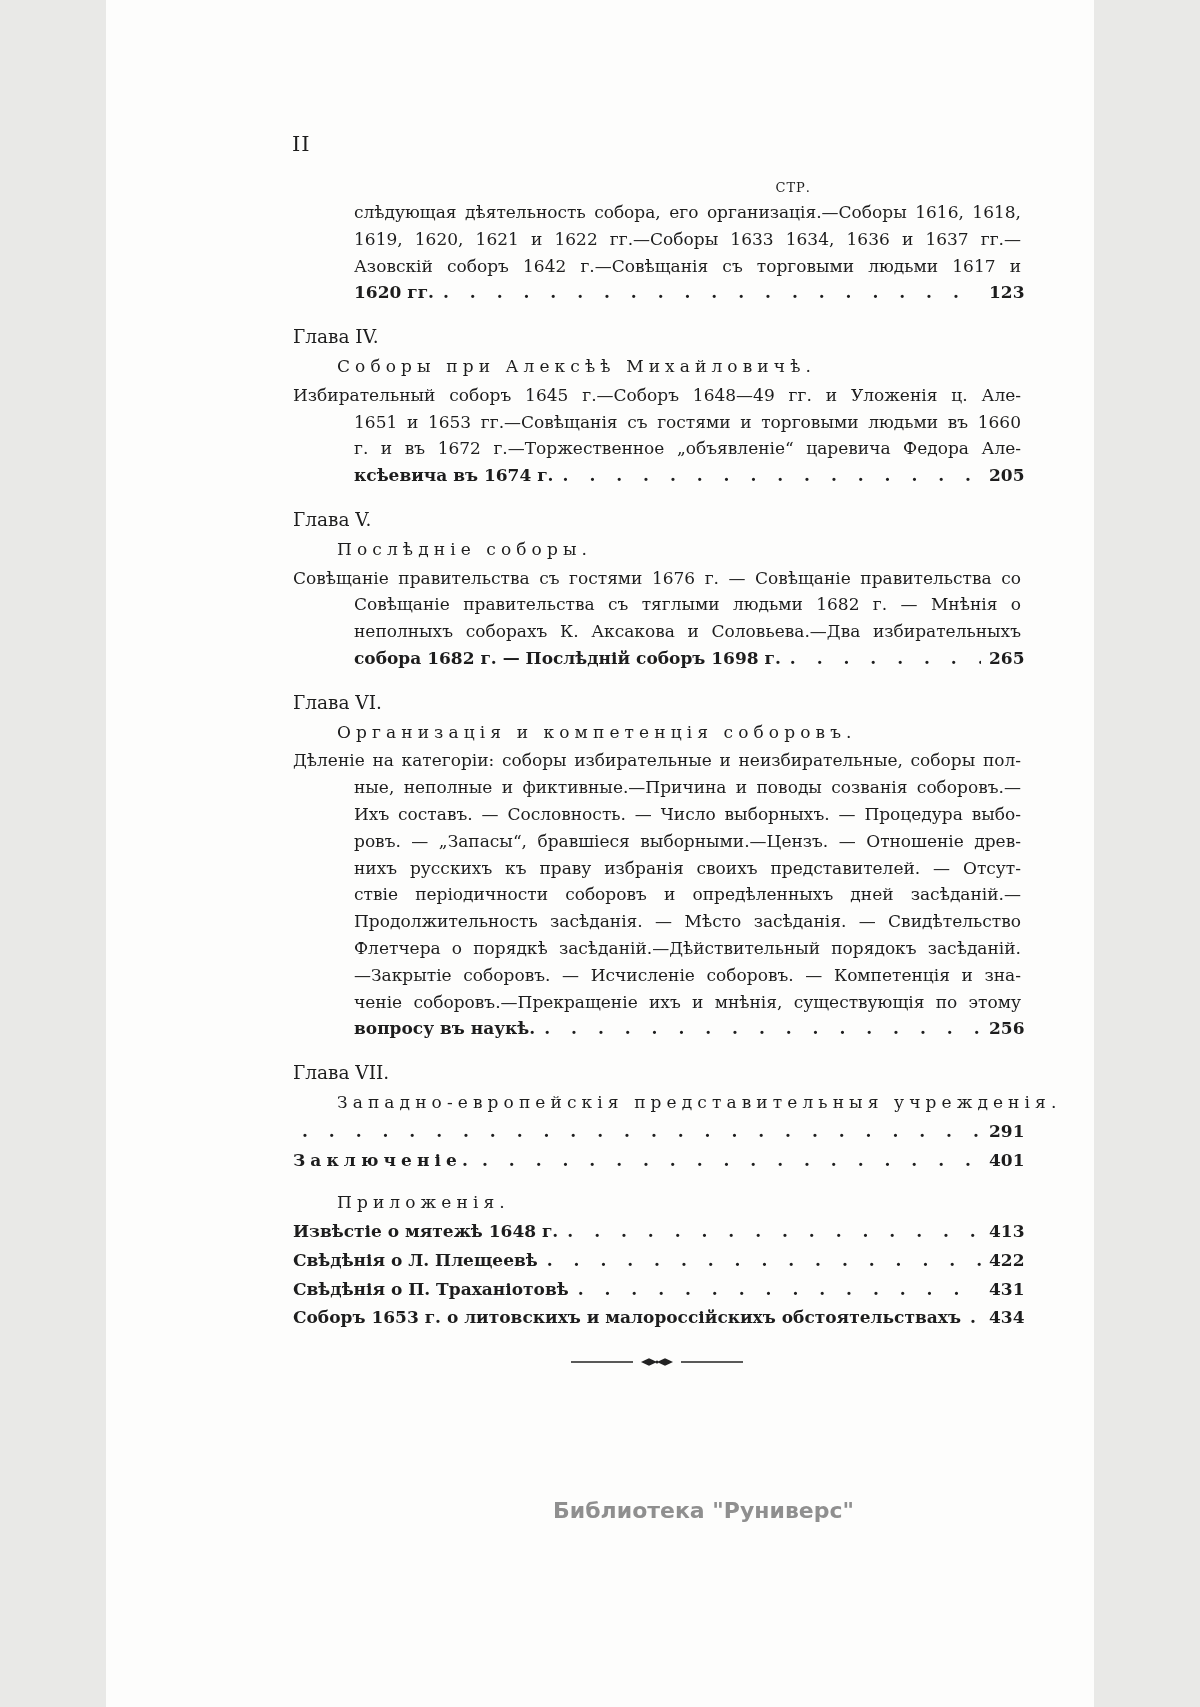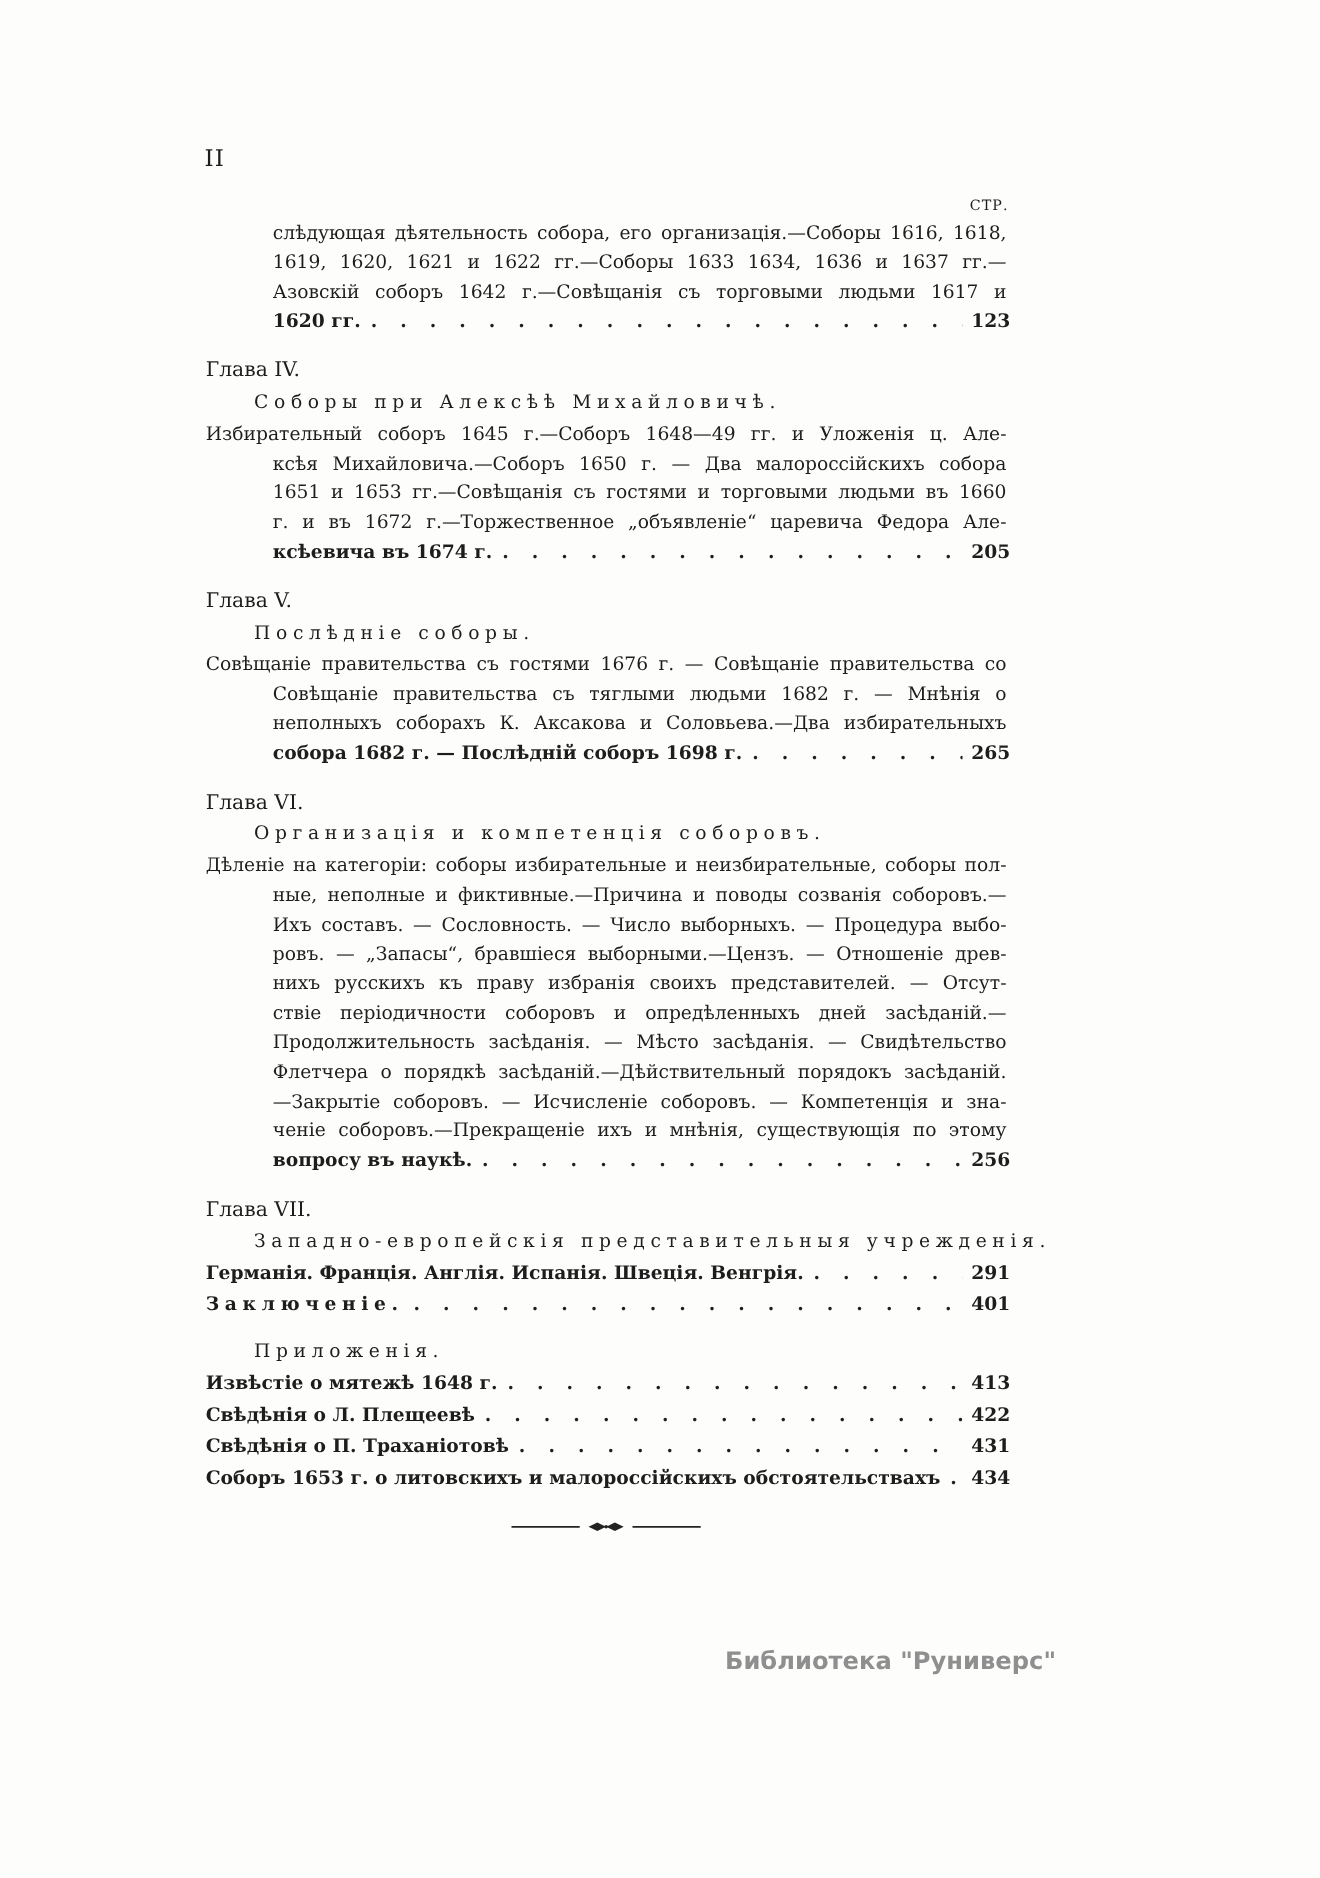--- a/index.html
+++ b/index.html
@@ -3,21 +3,21 @@
 <meta charset="utf-8">
 <style>
   html, body {
     margin: 0;
     padding: 0;
     background: #e9e9e7;
     font-family: "DejaVu Serif", "Liberation Serif", serif;
   }
   .page {
     position: relative;
-    width: 1200px;
+    width: 988px;
     height: 1707px;
     margin: 0 auto;
     background: #fdfdfc;
     color: #1d1d1d;
     overflow: hidden;
   }
   .folio {
     position: absolute;
     left: 186px;
     top: 132px;
@@ -109,21 +109,20 @@
           <div class="line lastline">
             <span class="txt">1620 гг.</span>
             <span class="dots">. . . . . . . . . . . . . . . . . . . . . . . . . . . . . . . . . . . . . . . . . . . . . . . . . . . . . . . . . . . .</span>
             <span class="pg">123</span>
           </div>
         </div>
         <div class="chapter-heading">Глава IV.</div>
         <div class="section-title">Соборы при Алексѣѣ Михайловичѣ.</div>
         <div class="para">
           <div class="line full flush">Избирательный соборъ 1645 г.—Соборъ 1648—49 гг. и Уложенія ц. Але-</div>
-          <div class="line full">ксѣя Михайловича.—Соборъ 1650 г. — Два малороссійскихъ собора</div>
           <div class="line full">1651 и 1653 гг.—Совѣщанія съ гостями и торговыми людьми въ 1660</div>
           <div class="line full">г. и въ 1672 г.—Торжественное „объявленіе“ царевича Федора Але-</div>
           <div class="line lastline">
             <span class="txt">ксѣевича въ 1674 г.</span>
             <span class="dots">. . . . . . . . . . . . . . . . . . . . . . . . . . . . . . . . . . . . . . . . . . . . . . . . . . . . . . . . . . . .</span>
             <span class="pg">205</span>
           </div>
         </div>
         <div class="chapter-heading">Глава V.</div>
         <div class="section-title">Послѣдніе соборы.</div>
@@ -153,21 +152,20 @@
           <div class="line lastline">
             <span class="txt">вопросу въ наукѣ.</span>
             <span class="dots">. . . . . . . . . . . . . . . . . . . . . . . . . . . . . . . . . . . . . . . . . . . . . . . . . . . . . . . . . . . .</span>
             <span class="pg">256</span>
           </div>
         </div>
         <div class="chapter-heading">Глава VII.</div>
         <div class="section-title">Западно-европейскія представительныя учрежденія.</div>
         <div class="para">
           <div class="line lastline flush">
-            <span class="txt">Германія. Франція. Англія. Испанія. Швеція. Венгрія.</span>
             <span class="dots">. . . . . . . . . . . . . . . . . . . . . . . . . . . . . . . . . . . . . . . . . . . . . . . . . . . . . . . . . . . .</span>
             <span class="pg">291</span>
           </div>
         </div>
         <div class="para">
           <div class="line lastline flush">
             <span class="txt letterspaced">Заключеніе.</span>
             <span class="dots">. . . . . . . . . . . . . . . . . . . . . . . . . . . . . . . . . . . . . . . . . . . . . . . . . . . . . . . . . . . .</span>
             <span class="pg">401</span>
           </div>

